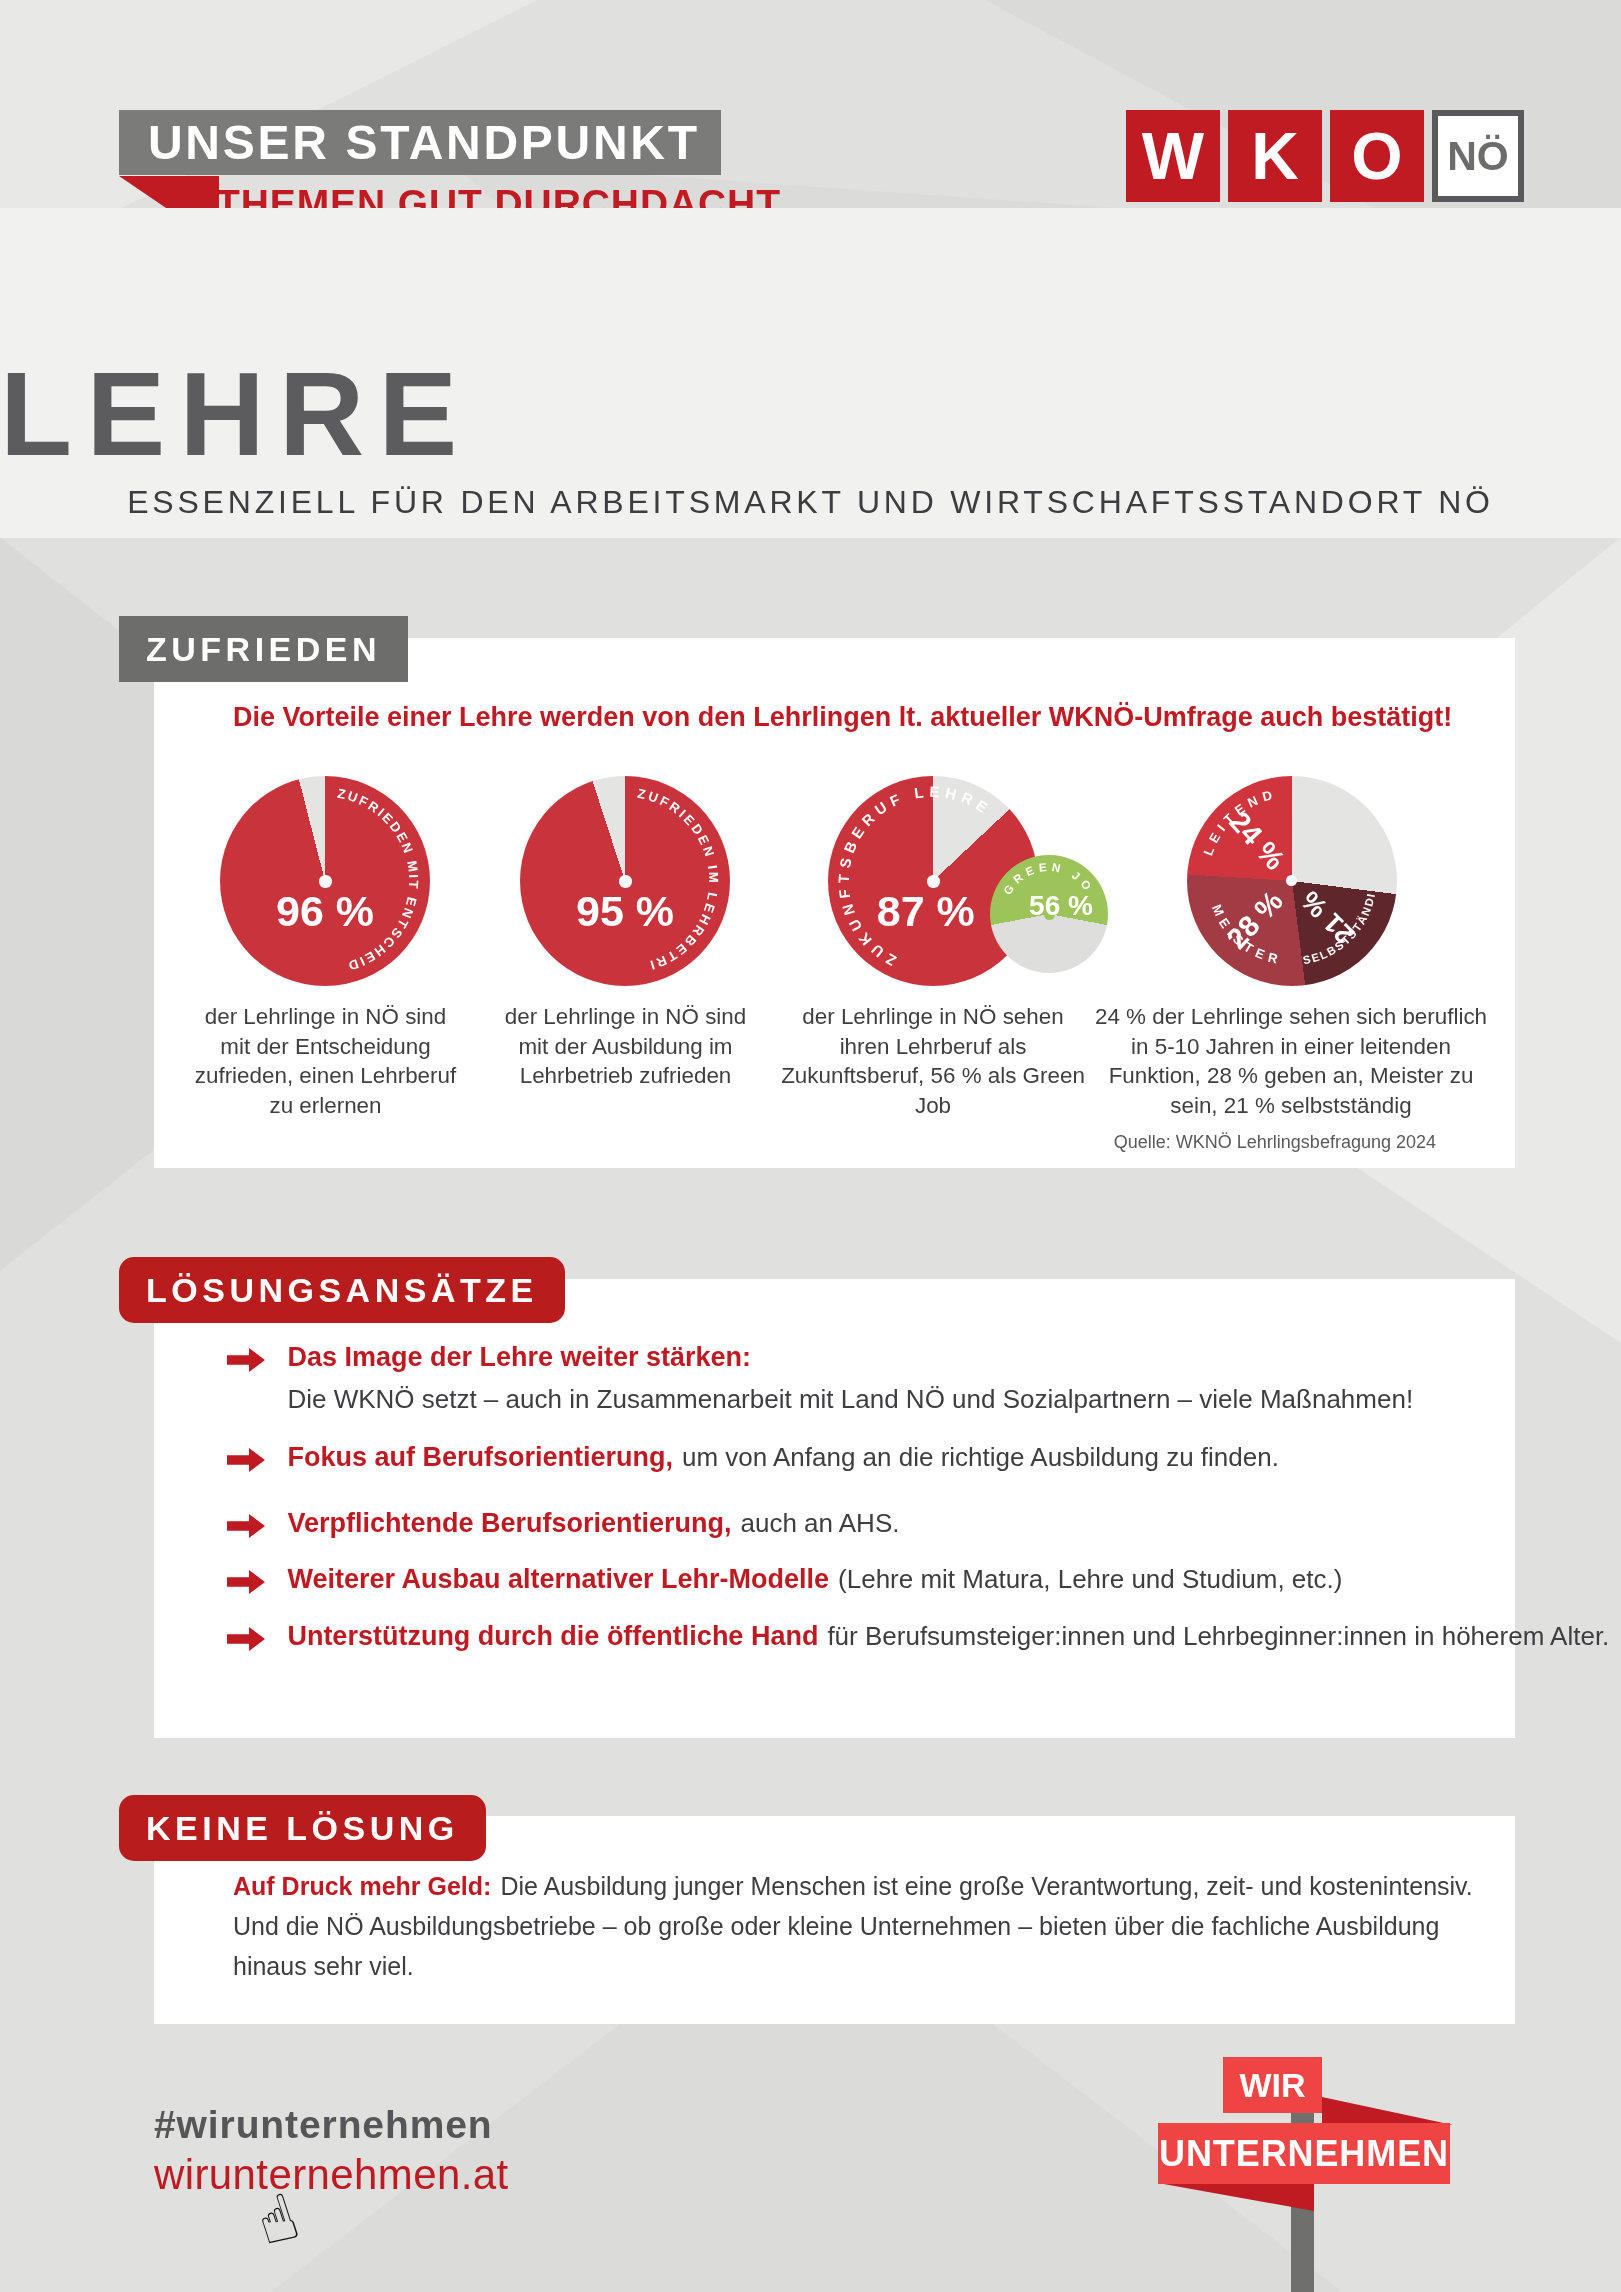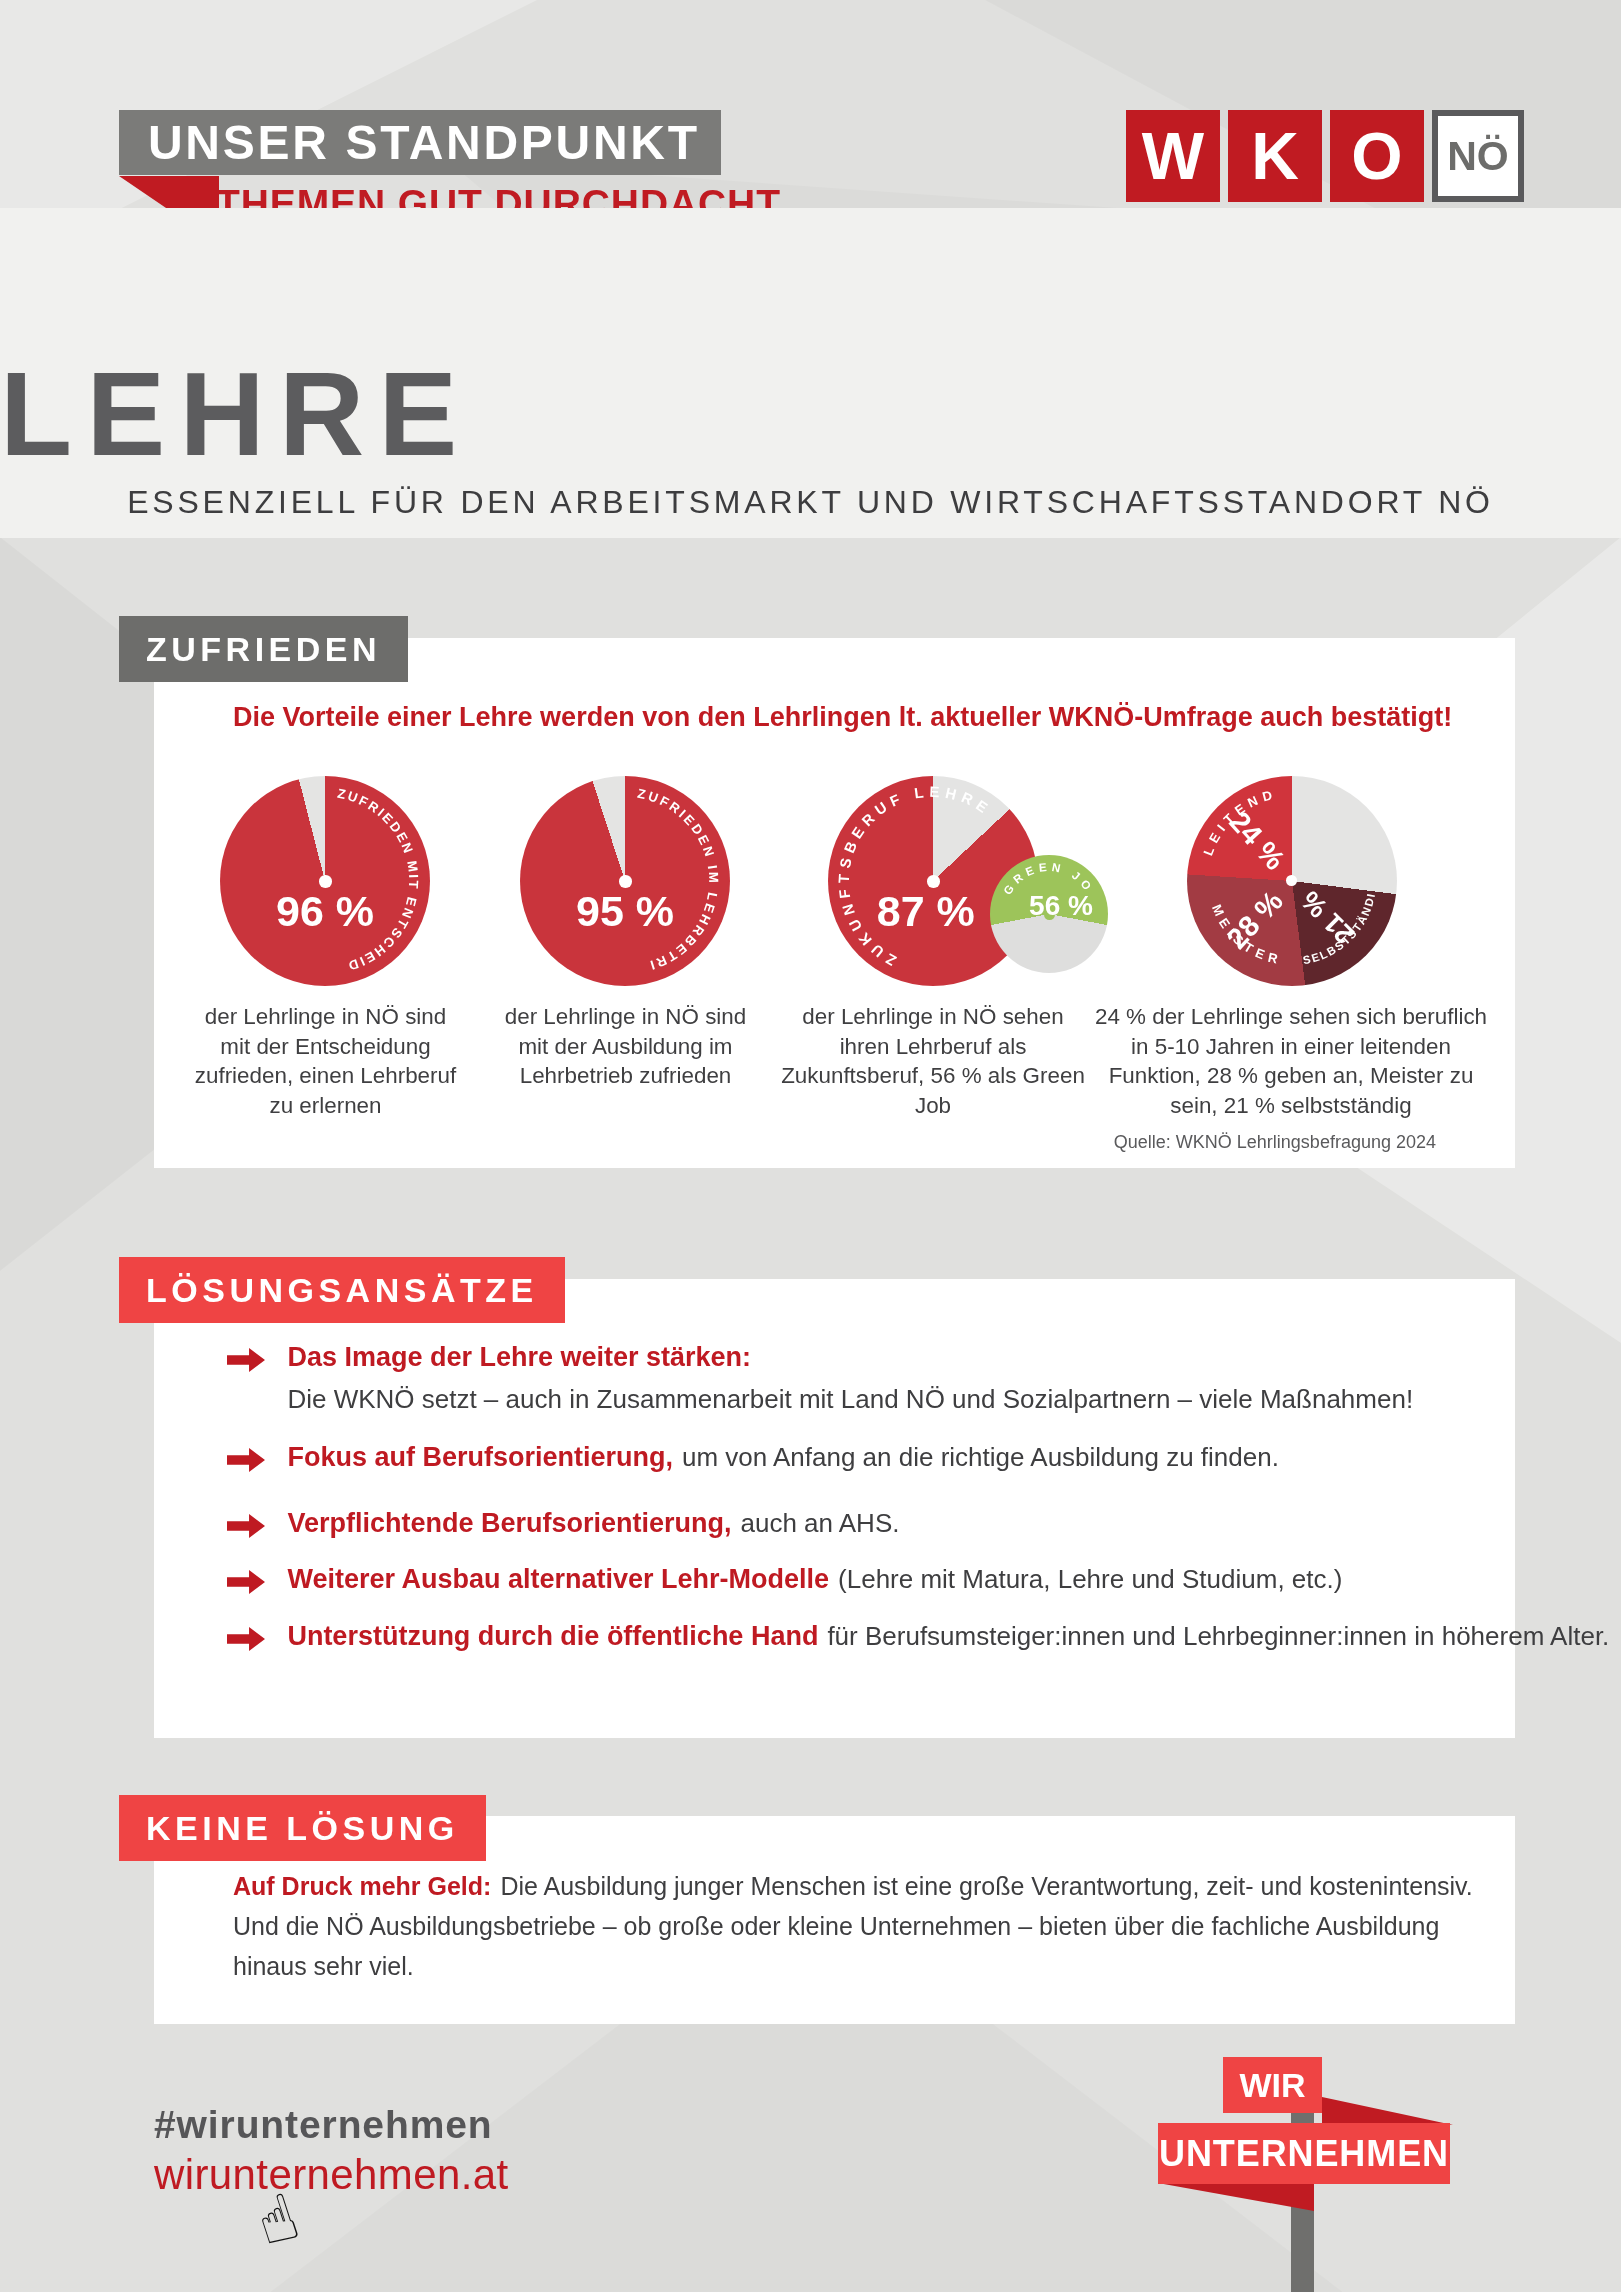--- a/index.html
+++ b/index.html
@@ -18,21 +18,21 @@
   .wko .no{width:92px;height:92px;background:#fff;border:6.3px solid #5a5a5c;box-sizing:border-box;color:#6d6d6b;font-weight:bold;font-size:41px;display:flex;align-items:center;justify-content:center;}
   .wko-caption{left:1126px;top:218px;width:405px;font-size:17px;font-weight:bold;letter-spacing:1.5px;color:#6f6f6d;white-space:nowrap;}
   
   .title-strip{left:0;top:208px;width:1621px;height:330px;background:#f1f1ef;}
   .main-title{left:0;top:355px;width:1621px;text-align:left;font-size:118px;font-weight:bold;color:#5c5c5e;letter-spacing:14.3px;line-height:1;}
   .sub-title{left:0;top:484px;width:1621px;text-align:center;font-size:32px;color:#3d3d3f;letter-spacing:3.8px;white-space:nowrap;}
   
   .sect-box{height:66px;display:flex;align-items:center;padding:0 27px;z-index:3;}
   .sect-box span{color:#fff;font-weight:bold;font-size:34px;letter-spacing:4.5px;white-space:nowrap;}
   .gray-box{background:#6d6d6b;}
-  .red-box{background:#ef4444;}
+  .red-box{background:#b91c1c;border-radius:15px;}
   
   .panel{background:#ffffff;z-index:1;}
   .intro-red{left:79px;top:64px;font-size:27px;font-weight:bold;color:#c01b22;white-space:nowrap;}
   
   .pie{width:210px;height:210px;border-radius:50%;position:absolute;}
   .pie svg{position:absolute;left:0;top:0;}
   .ring-text{fill:#fff;font-weight:bold;font-family:"Liberation Sans","DejaVu Sans",sans-serif;}
   .dot{position:absolute;border-radius:50%;background:#fff;}
   .pct{position:absolute;color:#fff;font-weight:bold;white-space:nowrap;}
   .pct-big{left:0;width:100%;text-align:center;top:111px;font-size:43px;}

